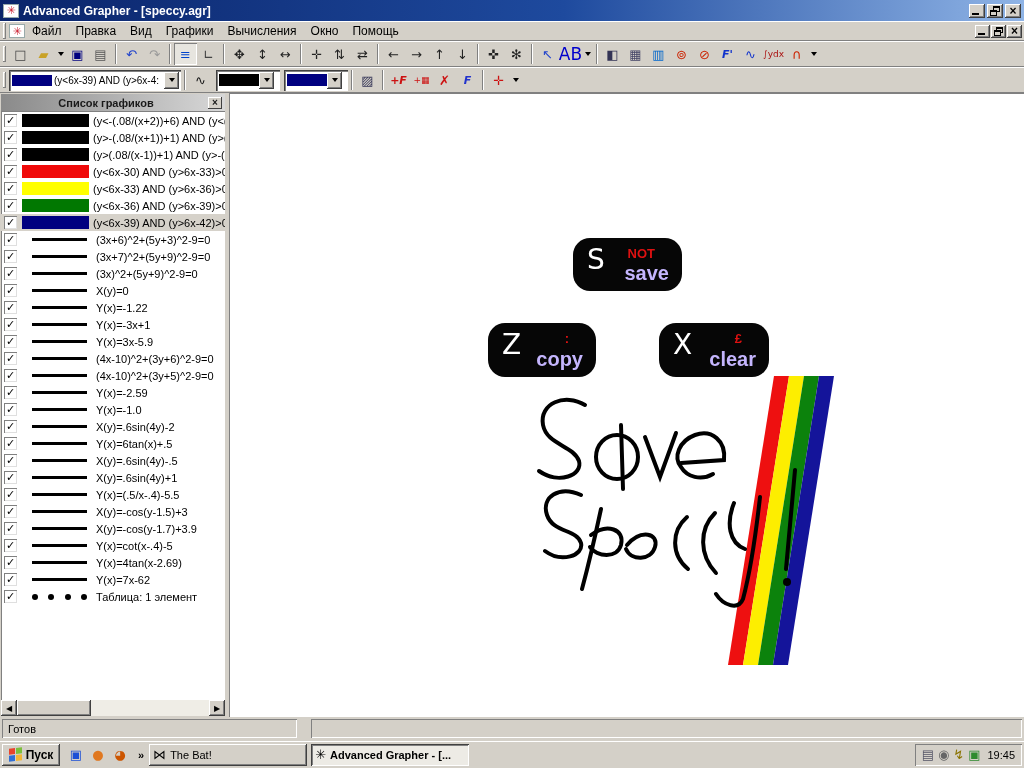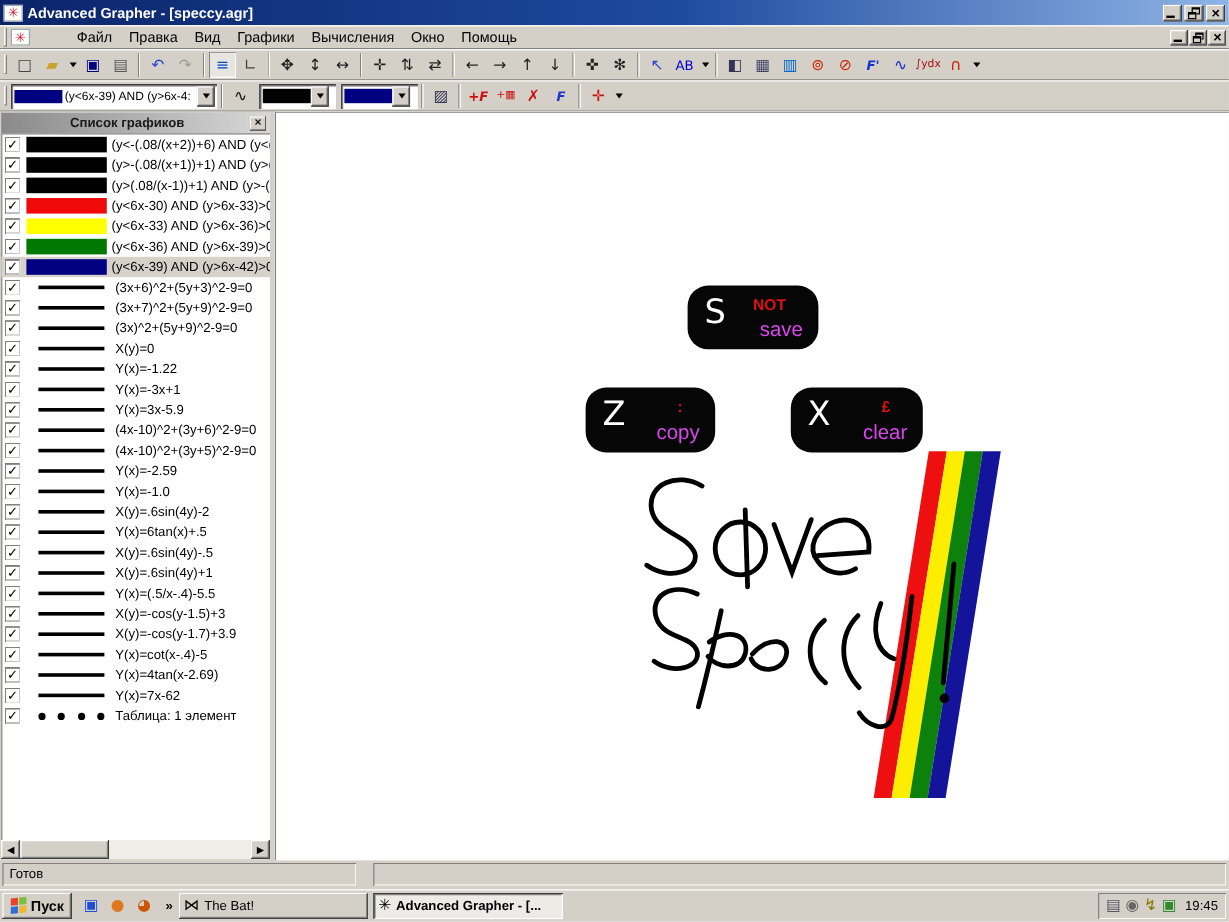--- a/index.html
+++ b/index.html
@@ -79,21 +79,21 @@
   .sthumb { width:74px; height:16px; background:#d4d0c8;
             box-shadow: inset -1px -1px 0 #404040, inset 1px 1px 0 #fff, inset -2px -2px 0 #808080; }
   .splitter { width:3px; background:#d4d0c8; }
 
   .canvas { flex:1; background:#fff; position:relative; overflow:hidden;
             box-shadow: inset 1px 1px 0 #808080, inset -1px -1px 0 #fff; }
   .key { position:absolute; background:#060606; border-radius:17px; }
   .key .k-letter { position:absolute; left:14px; top:5px; color:#fff; font-size:28px; line-height:1.2;
                    font-family:"DejaVu Sans",sans-serif; }
   .key .k-mod { position:absolute; right:27px; top:8px; color:#dd1111; font-weight:bold; font-size:13px; }
-  .key .k-word { position:absolute; right:13px; bottom:6px; color:#d946ef; font-weight:normal; font-size:17px; }
+  .key .k-word { position:absolute; right:13px; bottom:6px; color:#c4b5fd; font-weight:bold; font-size:20px; }
   #key-s { left:344px; top:145px; width:109px; height:53px; }
   #key-z { left:259px; top:230px; width:108px; height:54px; }
   #key-x { left:430px; top:230px; width:110px; height:54px; }
   #drawing { position:absolute; left:0; top:0; }
 
   
   .statusbar { height:24px; display:flex; align-items:center; padding:2px 2px 3px; background:#d4d0c8; gap:14px; }
   .spanel { height:19px; display:flex; align-items:center; padding:0 6px; font-size:11px;
             box-shadow: inset 1px 1px 0 #808080, inset -1px -1px 0 #fff; }
   .spanel.p1 { width:295px; }
@@ -140,21 +140,21 @@
   <span class="wbtn">
       <span class="ic-close">×</span>
     </span>
 </div>
 
 <div class="menubar">
   <span class="grip"></span>
   <span class="app-ic">
       <span>✳</span>
     </span>
-  <span id="menu-items" style="display:flex;margin-left:32px;">
+  <span id="menu-items" style="display:flex;">
       <span class="menu-item">Файл</span>
       <span class="menu-item">Правка</span>
       <span class="menu-item">Вид</span>
       <span class="menu-item">Графики</span>
       <span class="menu-item">Вычисления</span>
       <span class="menu-item">Окно</span>
       <span class="menu-item">Помощь</span>
     </span>
   <span class="spacer"></span>
   <span class="mdi-btn">
@@ -238,21 +238,21 @@
       <span style="color: rgb(34, 34, 34);">✜</span>
     </span>
     <span class="tb-btn">
       <span style="color: rgb(34, 34, 34);">✻</span>
     </span>
     <span class="tb-sep"></span>
     <span class="tb-btn">
       <span style="color: rgb(34, 68, 204);">↖</span>
     </span>
     <span class="tb-btn">
-      <span style="color: rgb(0, 0, 204); font-size: 11px;">AB</span>
+      <span style="color: rgb(0, 0, 204); font-size: 17px;">AB</span>
     </span>
     <span class="tb-dd">
       <span class="tri"></span>
     </span>
     <span class="tb-sep"></span>
     <span class="tb-btn">
       <span style="color: rgb(51, 51, 85);">◧</span>
     </span>
     <span class="tb-btn">
       <span style="color: rgb(68, 68, 102);">▦</span>

